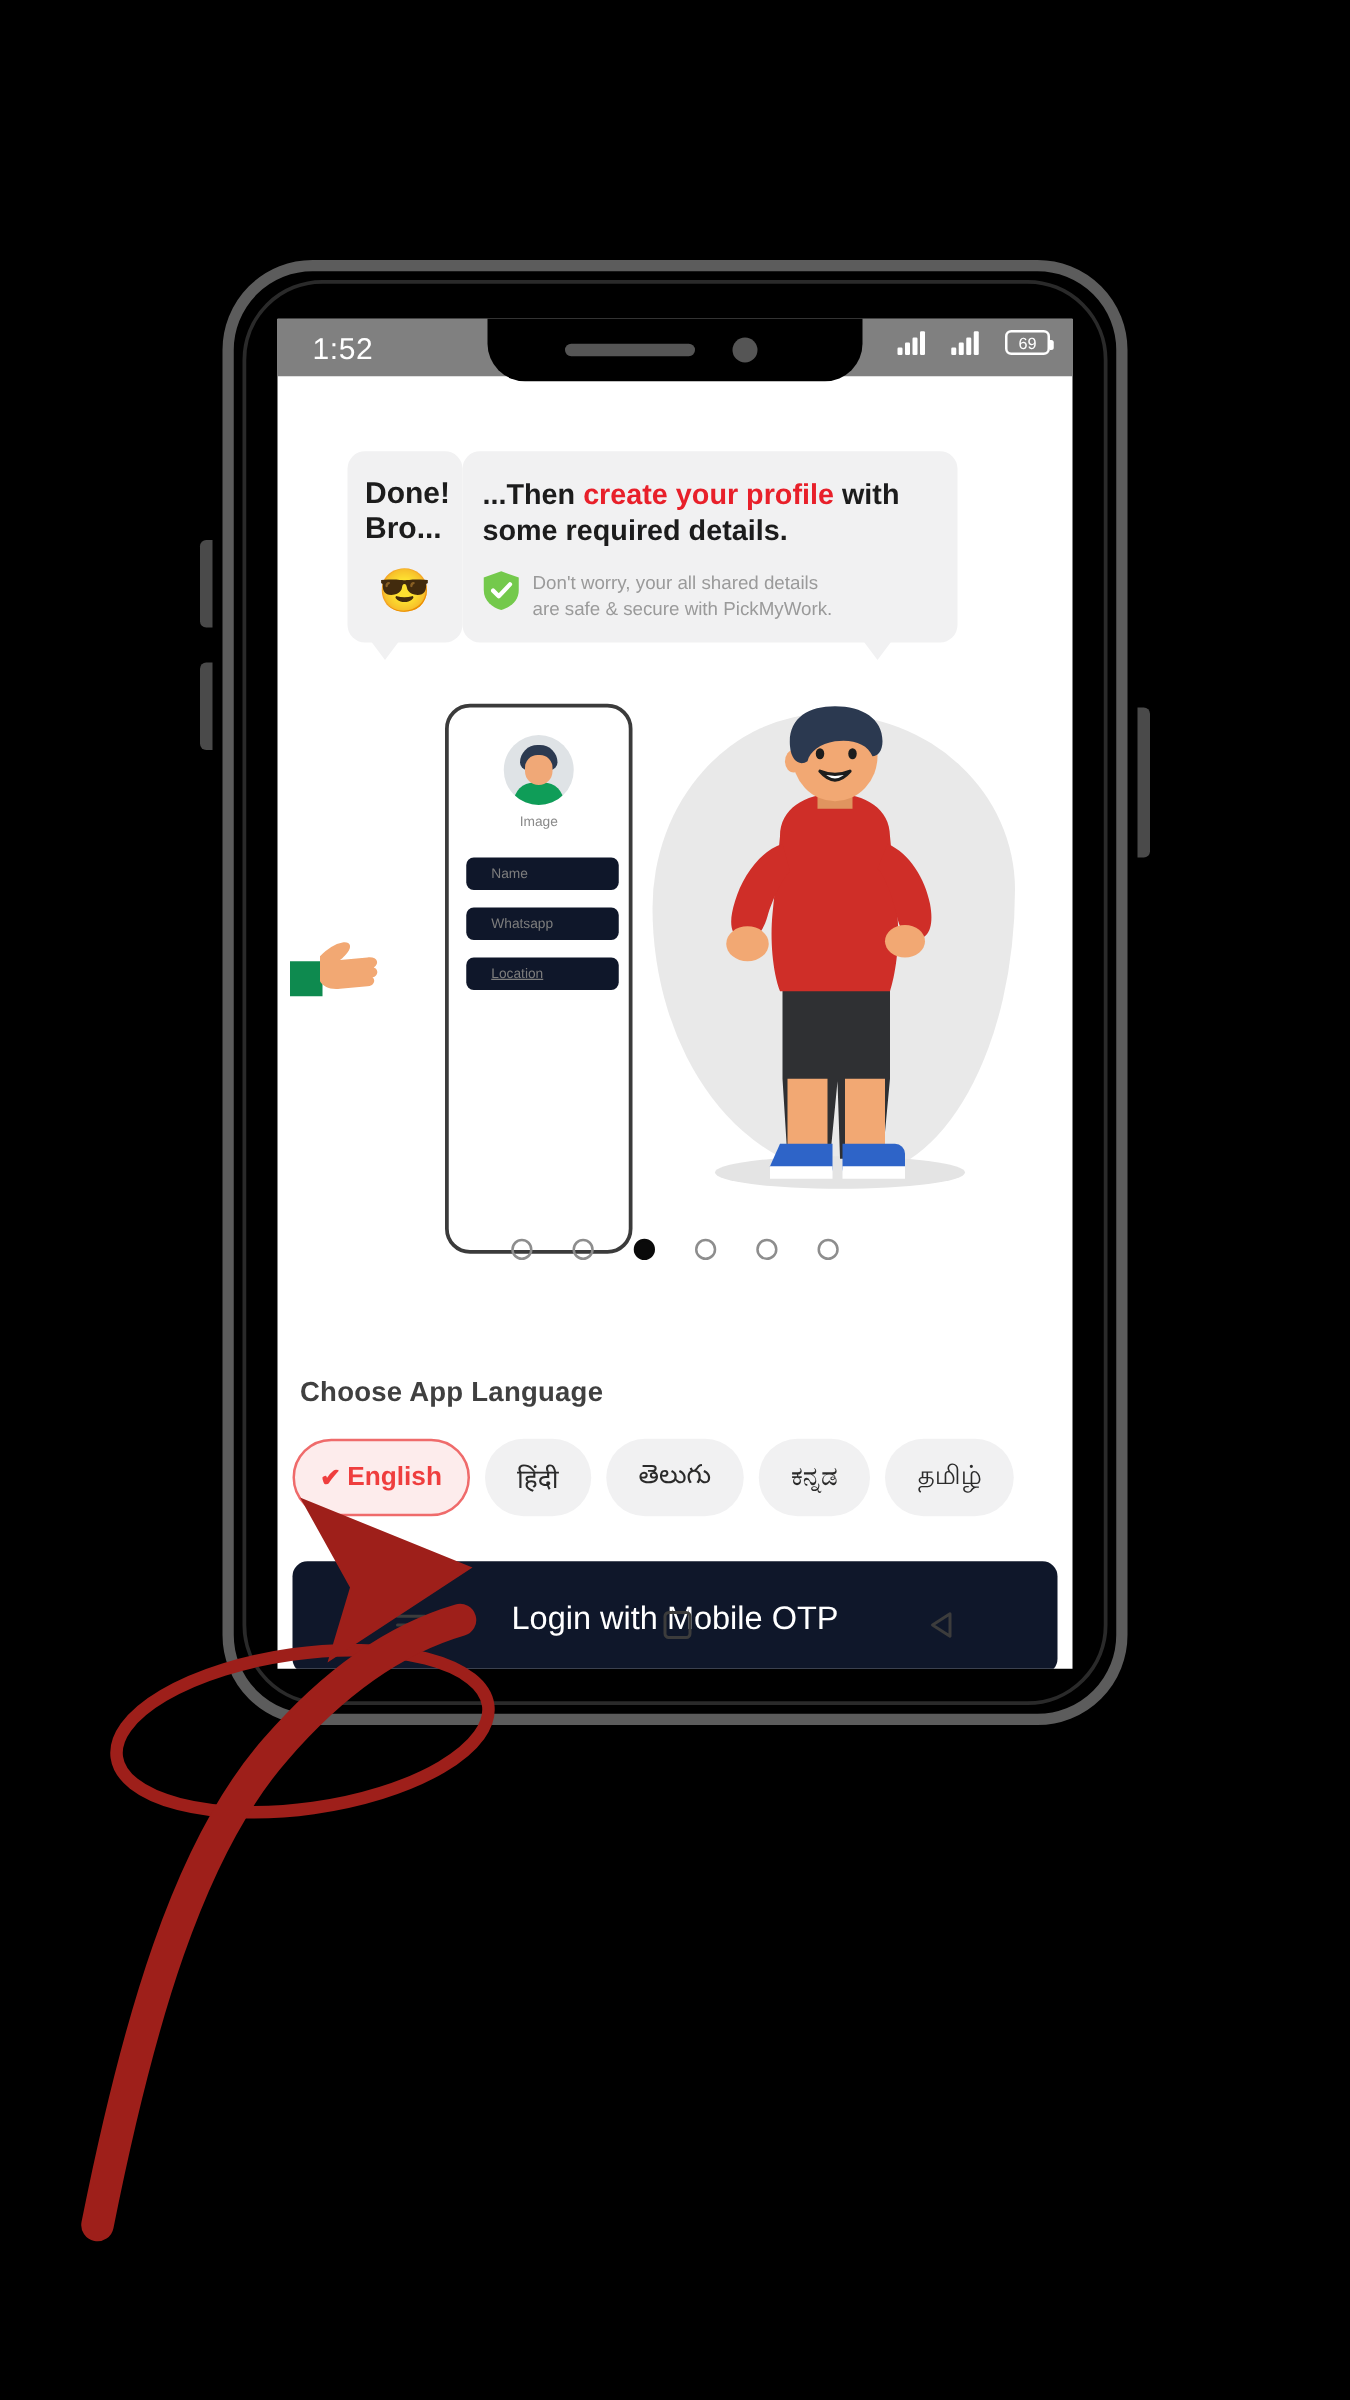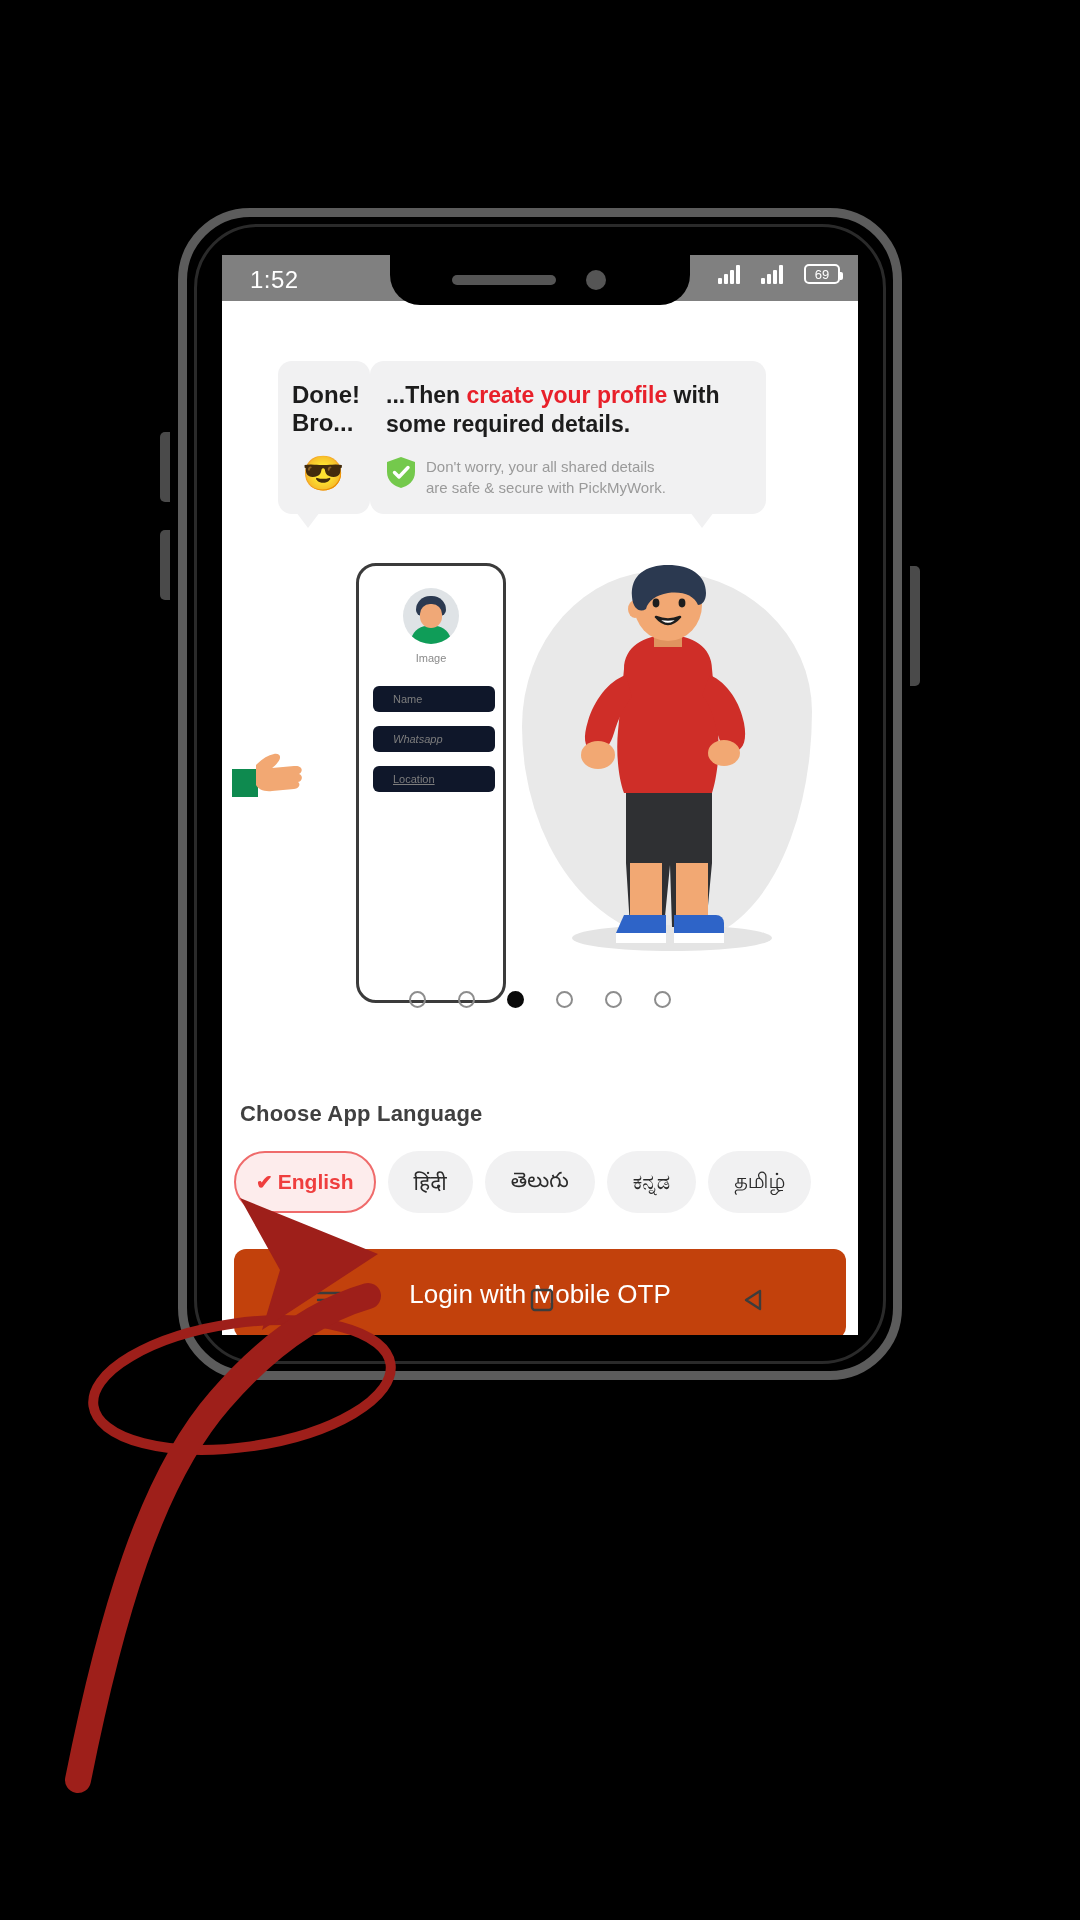--- a/index.html
+++ b/index.html
@@ -123,21 +123,21 @@
     background:#f0a877; border-radius: 10px 10px 11px 11px;}
   .mp-avatar .body { position:absolute; left:8px; bottom:-2px; width:40px;height:20px;
     background:#0f9d58; border-radius: 16px 16px 0 0;}
   .mp-cap { position: absolute; left: 0; top: 86px; width: 100%; text-align: center;
     font-size: 11px; color: #8a8a8a; }
   .mp-field {
     position: absolute; left: 14px; width: 122px; height: 26px;
     background: #0f172a; border-radius: 6px; display: flex; align-items: center;
     padding-left: 20px; font-size: 11px; color: #7d7d7d;
   }
-  .mp-f1 { top: 120px; } .mp-f2 { top: 160px; font-style: italic; } .mp-f3 { top: 200px; text-decoration: underline; }
+  .mp-f1 { top: 120px; } .mp-f2 { top: 160px; } .mp-f3 { top: 200px; text-decoration: underline; }
 
   .thumb { position: absolute; left: 10px; top: 182px; width: 76px; height: 70px; }
   .person { position: absolute; left: 330px; top: 10px; width: 230px; height: 400px; }
   .shadow { position:absolute; left: 350px; top: 372px; width: 200px; height: 26px;
     background:#e4e4e4; border-radius:50%; }
 
   
   .dots { position: absolute; left: 0; top: 690px; width: 636px;
     display: flex; justify-content: center; gap: 32px; }
   .dot { width: 17px; height: 17px; border-radius: 50%;
@@ -155,21 +155,21 @@
     padding: 0 26px; font-size: 21px; color: #2b2b2b; white-space: nowrap;
   }
   .chip.selected {
     background: #fdecec; border: 2px solid #ef6b6b; color: #ef3e3e;
     font-weight: bold; gap: 5px; padding: 0 20px;
   }
   .chip.selected .tick { font-size: 20px; color: #ef3e3e; }
 
   .login-btn {
     position: absolute; left: 12px; top: 948px; width: 612px; height: 90px;
-    background: #c2410c; border-radius: 12px; border: none;
+    background: #0f172a; border-radius: 12px; border: none;
     color: #fff; font-size: 26px; font-family: "Liberation Sans", sans-serif;
     display: flex; align-items: center; justify-content: center;
   }
 
   
   .navbar { position: absolute; left: 0; bottom: 0; width: 636px; height: 70px;
     display: flex; align-items: center; justify-content: space-around; }
   .nav-ic { color: #3c3c3c; }
 
   

